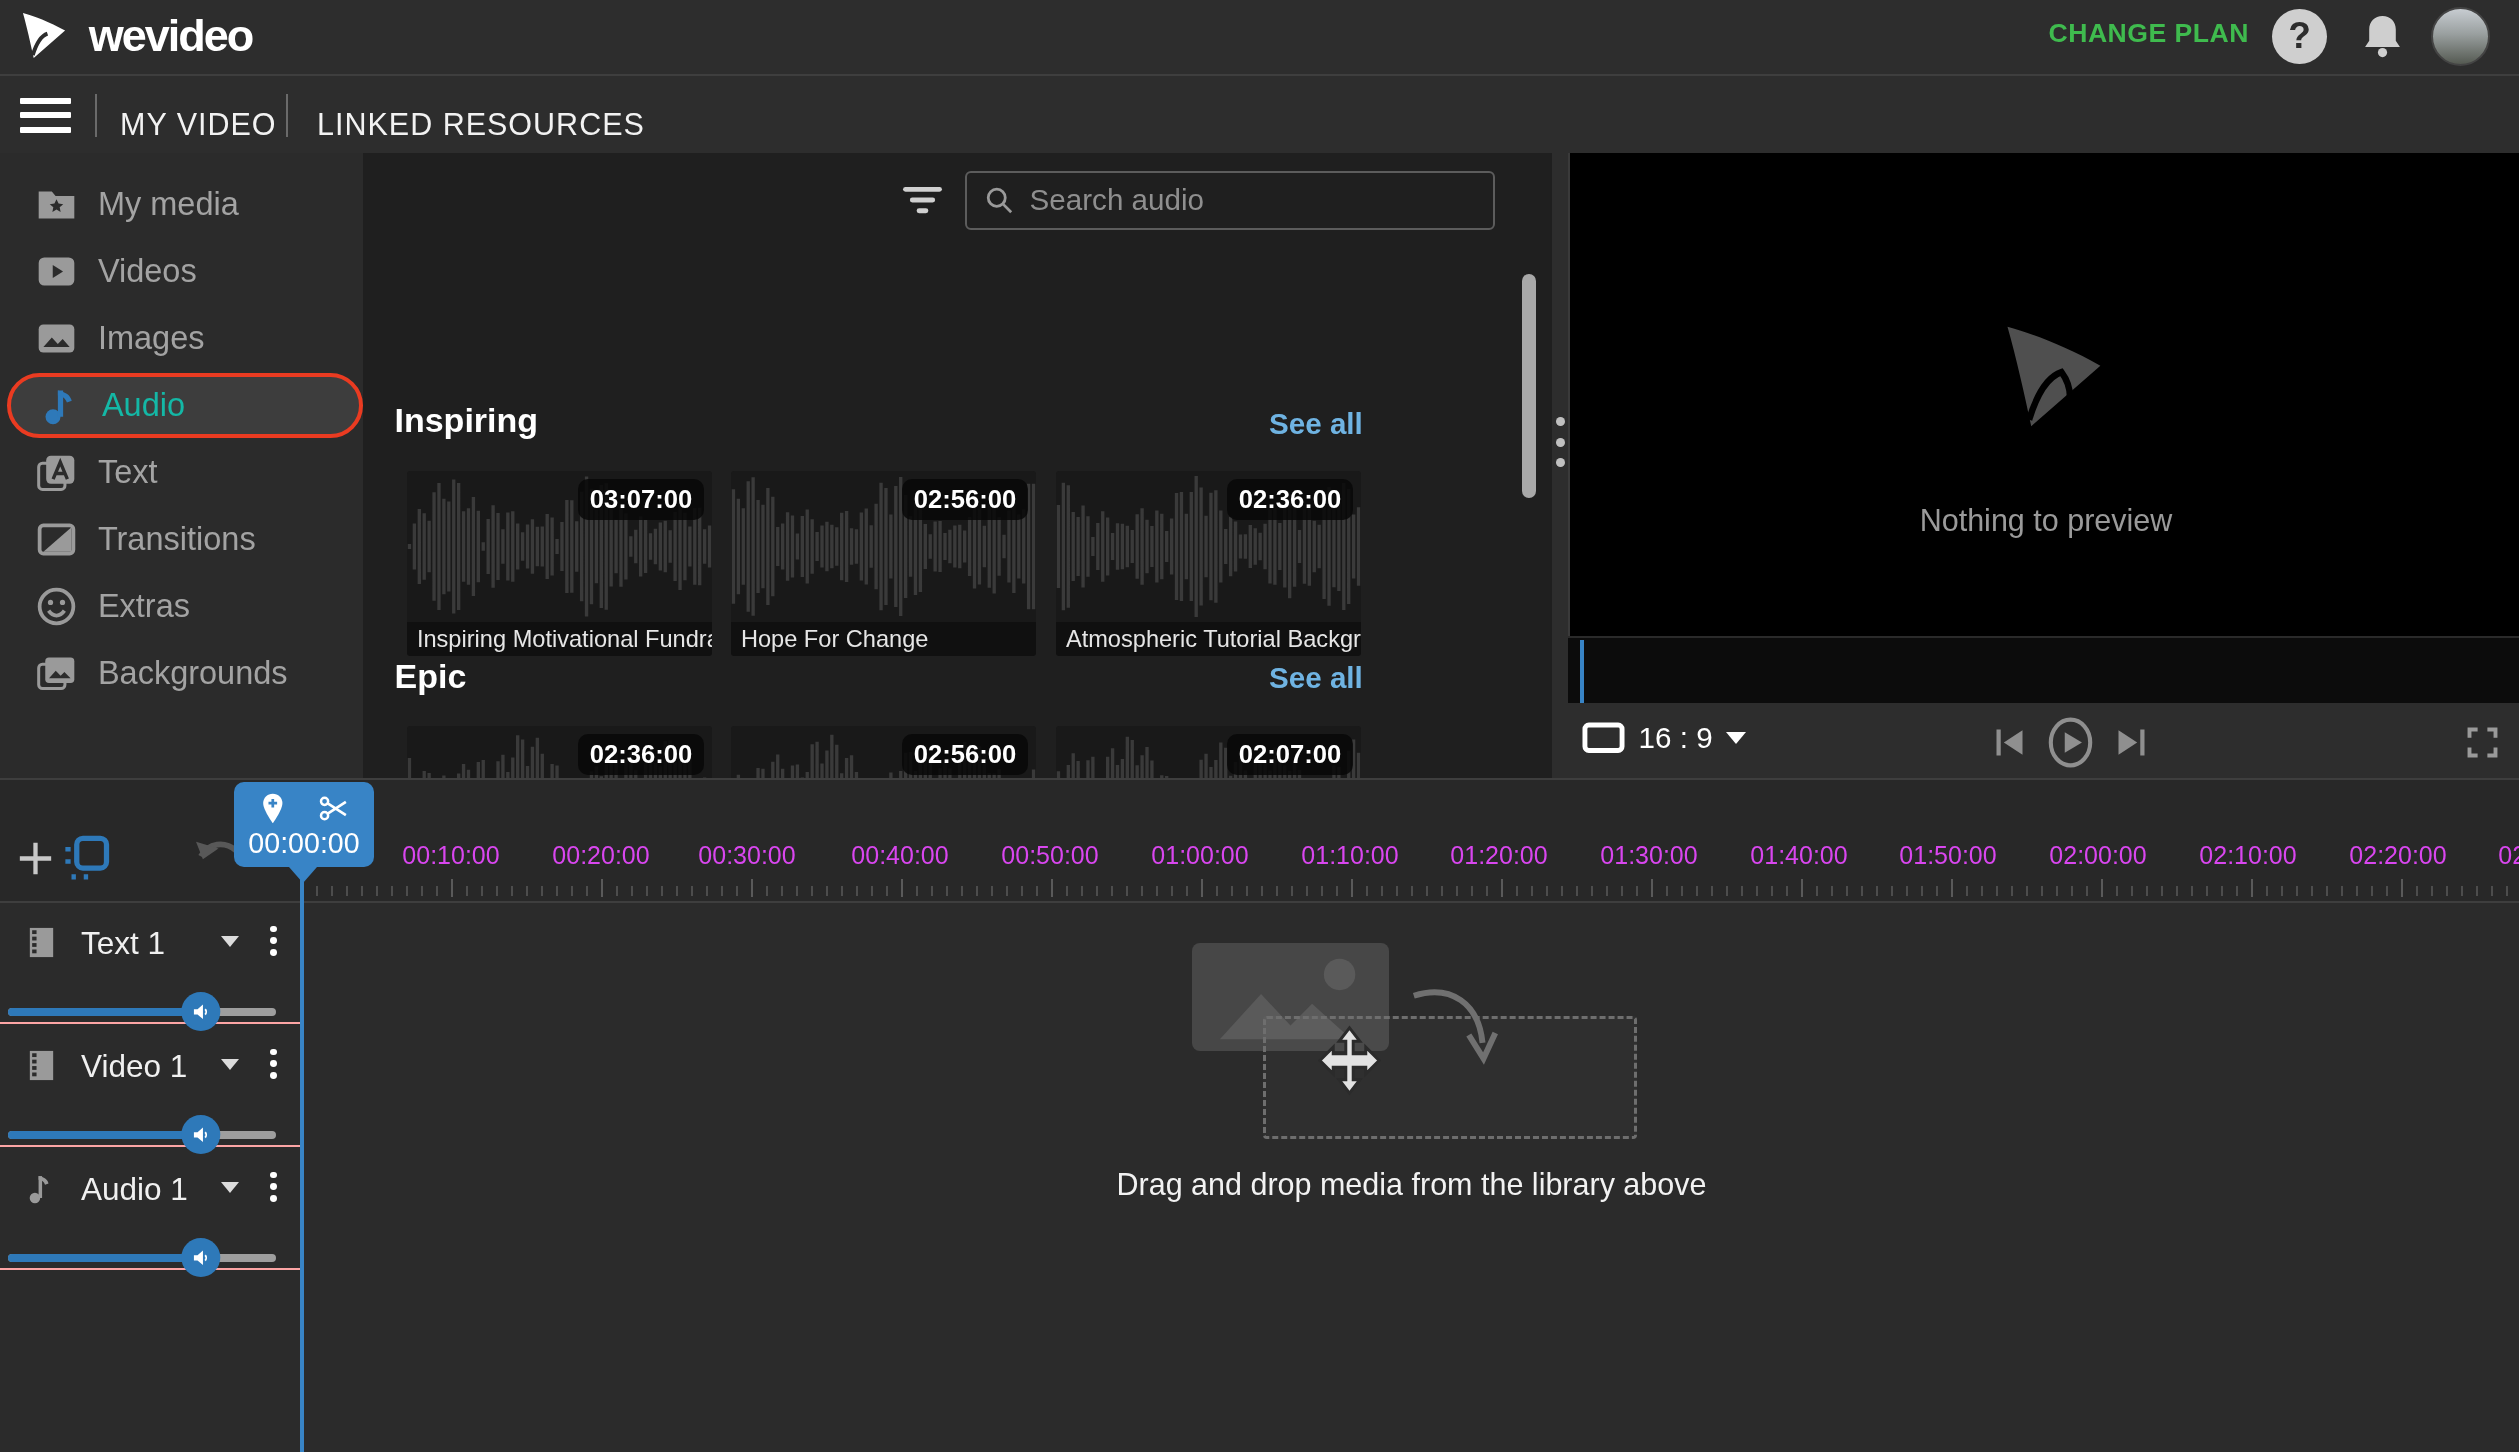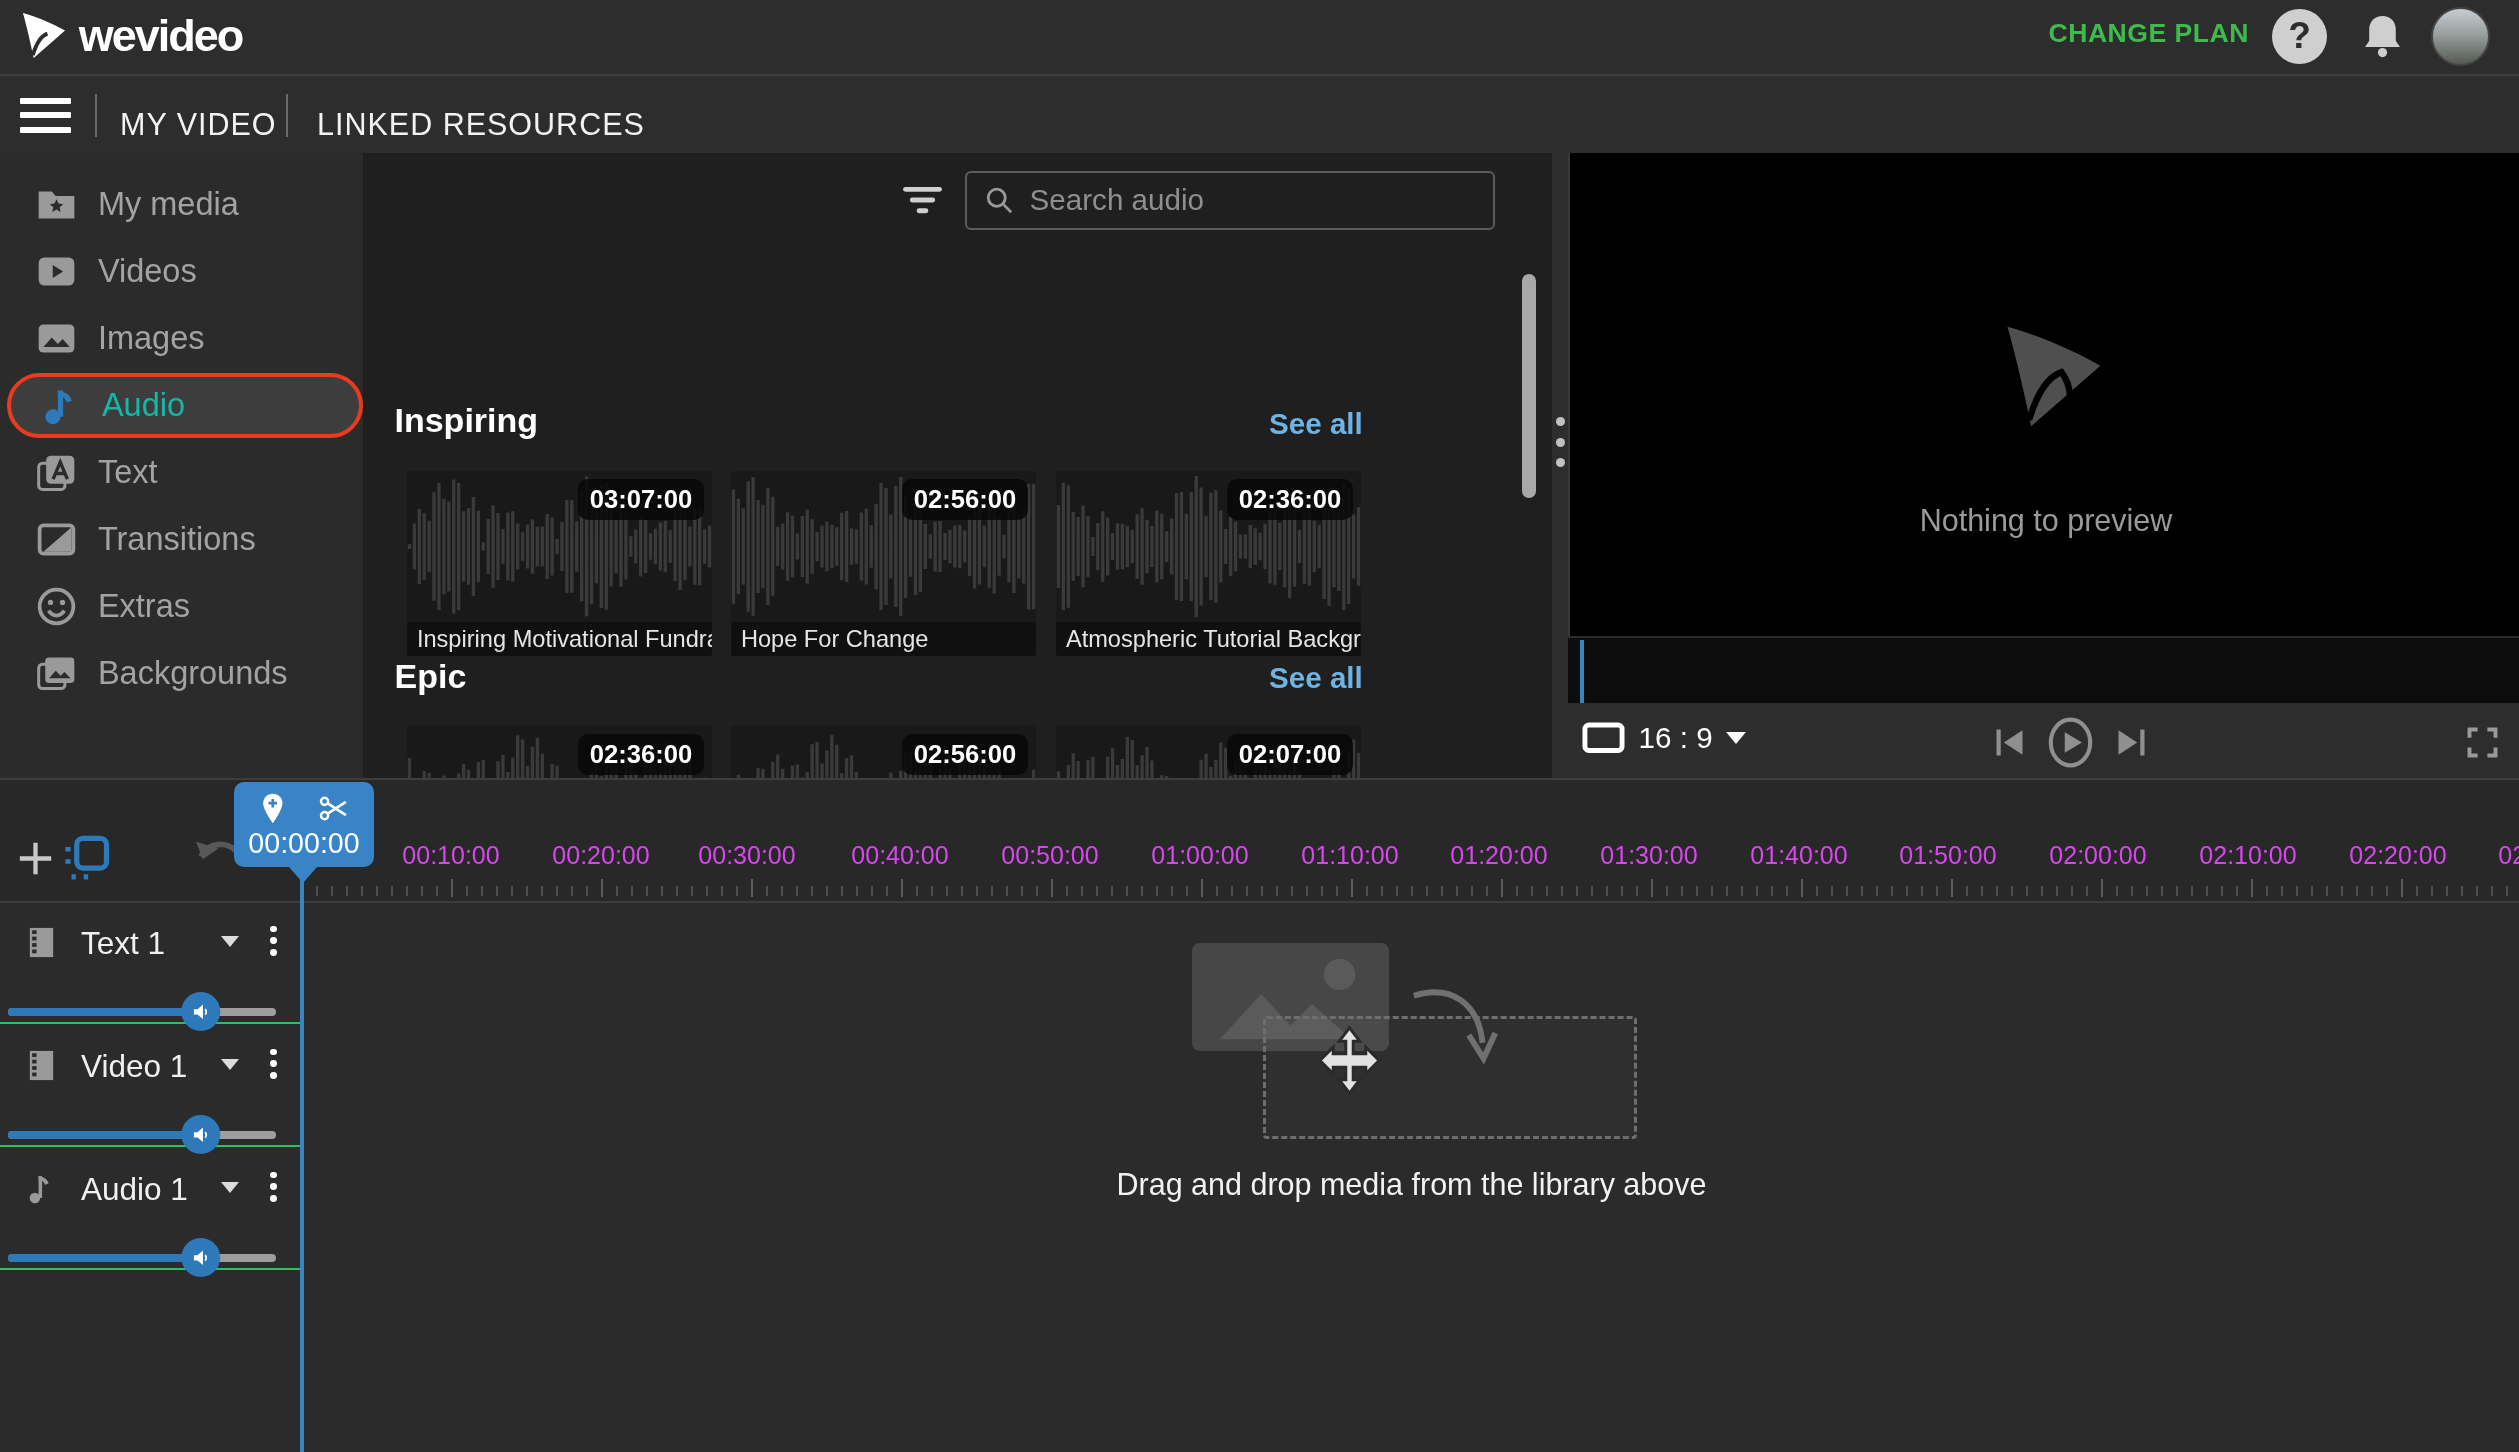--- a/index.html
+++ b/index.html
@@ -2,21 +2,21 @@
 <html><head>
 <meta charset="utf-8">
 <style>
   * { margin:0; padding:0; box-sizing:border-box; }
   html,body { width:2520px; height:1452px; overflow:hidden; background:#272727;
     font-family:"Liberation Sans", sans-serif; }
   .app { position:relative; width:2520px; height:1452px; }
 
   
   .topbar { position:absolute; left:0; top:0; width:2520px; height:74px; background:#2d2d2d; }
-  .brand { position:absolute; left:19.7px; top:9.9px; display:flex; align-items:center; gap:10px; }
+  .brand { position:absolute; left:19.7px; top:9.9px; display:flex; align-items:center; gap:20px; }
   .brand-word { color:#fff; font-size:45px; font-weight:bold; letter-spacing:-2px; }
   .change-plan { position:absolute; right:271px; top:17.7px; color:#3fbb4e; font-size:26.6px; font-weight:bold; letter-spacing:0.5px; cursor:pointer; }
   .help-btn { position:absolute; right:193px; top:8.9px; width:55px; height:55px; border-radius:50%;
     background:#cfcfcf; color:#2d2d2d; font-size:37px; font-weight:bold; display:flex; align-items:center; justify-content:center; cursor:pointer; }
   .bell-btn { position:absolute; right:110px; top:8.9px; width:55px; height:55px; cursor:pointer; }
   .avatar { position:absolute; right:29.6px; top:6.9px; width:59px; height:59px; border-radius:50%;
     background:linear-gradient(180deg,#c7ccd1 0%,#9aa0a0 45%,#555a52 100%); border:2px solid #444; cursor:pointer; }
 
   
   .menubar { position:absolute; left:0; top:74px; width:2520px; height:79px; background:#2d2d2d; border-top:2px solid #3e3e3e; }
@@ -89,21 +89,21 @@
     background:repeating-linear-gradient(90deg,#5a5a5a 0 2px,transparent 2px 150px); }
   .playhead-bubble { position:absolute; left:234px; top:2px; width:140px; height:85px; background:#3884c6; border-radius:9.9px; cursor:grab; z-index:5; }
   .playhead-bubble:after { content:""; position:absolute; left:55px; top:85px; border-left:14.8px solid transparent;
     border-right:14.8px solid transparent; border-top:16.7px solid #3884c6; }
   .pb-icons { display:flex; justify-content:space-between; padding:9.9px 23.6px 0 23.6px; }
   .pb-time { text-align:center; color:#fff; font-size:28.6px; margin-top:2px; }
   .playhead-line { position:absolute; left:300px; top:99px; width:3.9px; height:575px; background:#3884c6; z-index:4; }
 
   .tracks { position:absolute; left:0; top:121px; width:2520px; height:553px; background:#2b2b2b; border-top:2px solid #3e3e3e; }
   .track-headers { position:absolute; left:0; top:0; width:301px; height:553px; }
-  .track-row { position:absolute; left:0; width:301px; height:121px; border-bottom:2px solid #22c55e; }
+  .track-row { position:absolute; left:0; width:301px; height:121px; border-bottom:2px solid #fca5a5; }
   .tr-icon { position:absolute; left:23.6px; top:21.7px; width:35px; height:35px; }
   .tr-label { position:absolute; left:81px; top:21.7px; color:#f0f0f0; font-size:31.5px; }
   .tr-caret { position:absolute; left:221px; top:33px; width:0; height:0; border-left:9.9px solid transparent;
     border-right:9.9px solid transparent; border-top:11.8px solid #dcdcdc; cursor:pointer; }
   .tr-kebab { position:absolute; left:264px; top:17.7px; width:19.7px; height:43px; cursor:pointer; }
   .tr-kebab i { display:block; width:6.9px; height:6.9px; border-radius:50%; background:#fff; margin:4.9px auto; }
   .vol-slider { position:absolute; left:7.9px; top:89px; width:268px; height:39px; cursor:pointer; }
   .vol-track { position:absolute; left:0; top:15.8px; width:100%; height:7.9px; border-radius:3.9px; background:#9e9e9e; }
   .vol-fill { position:absolute; left:0; top:15.8px; height:7.9px; border-radius:3.9px; background:#2e79b9; }
   .vol-thumb { position:absolute; top:0; width:39px; height:39px; border-radius:50%; background:#2e79b9;

